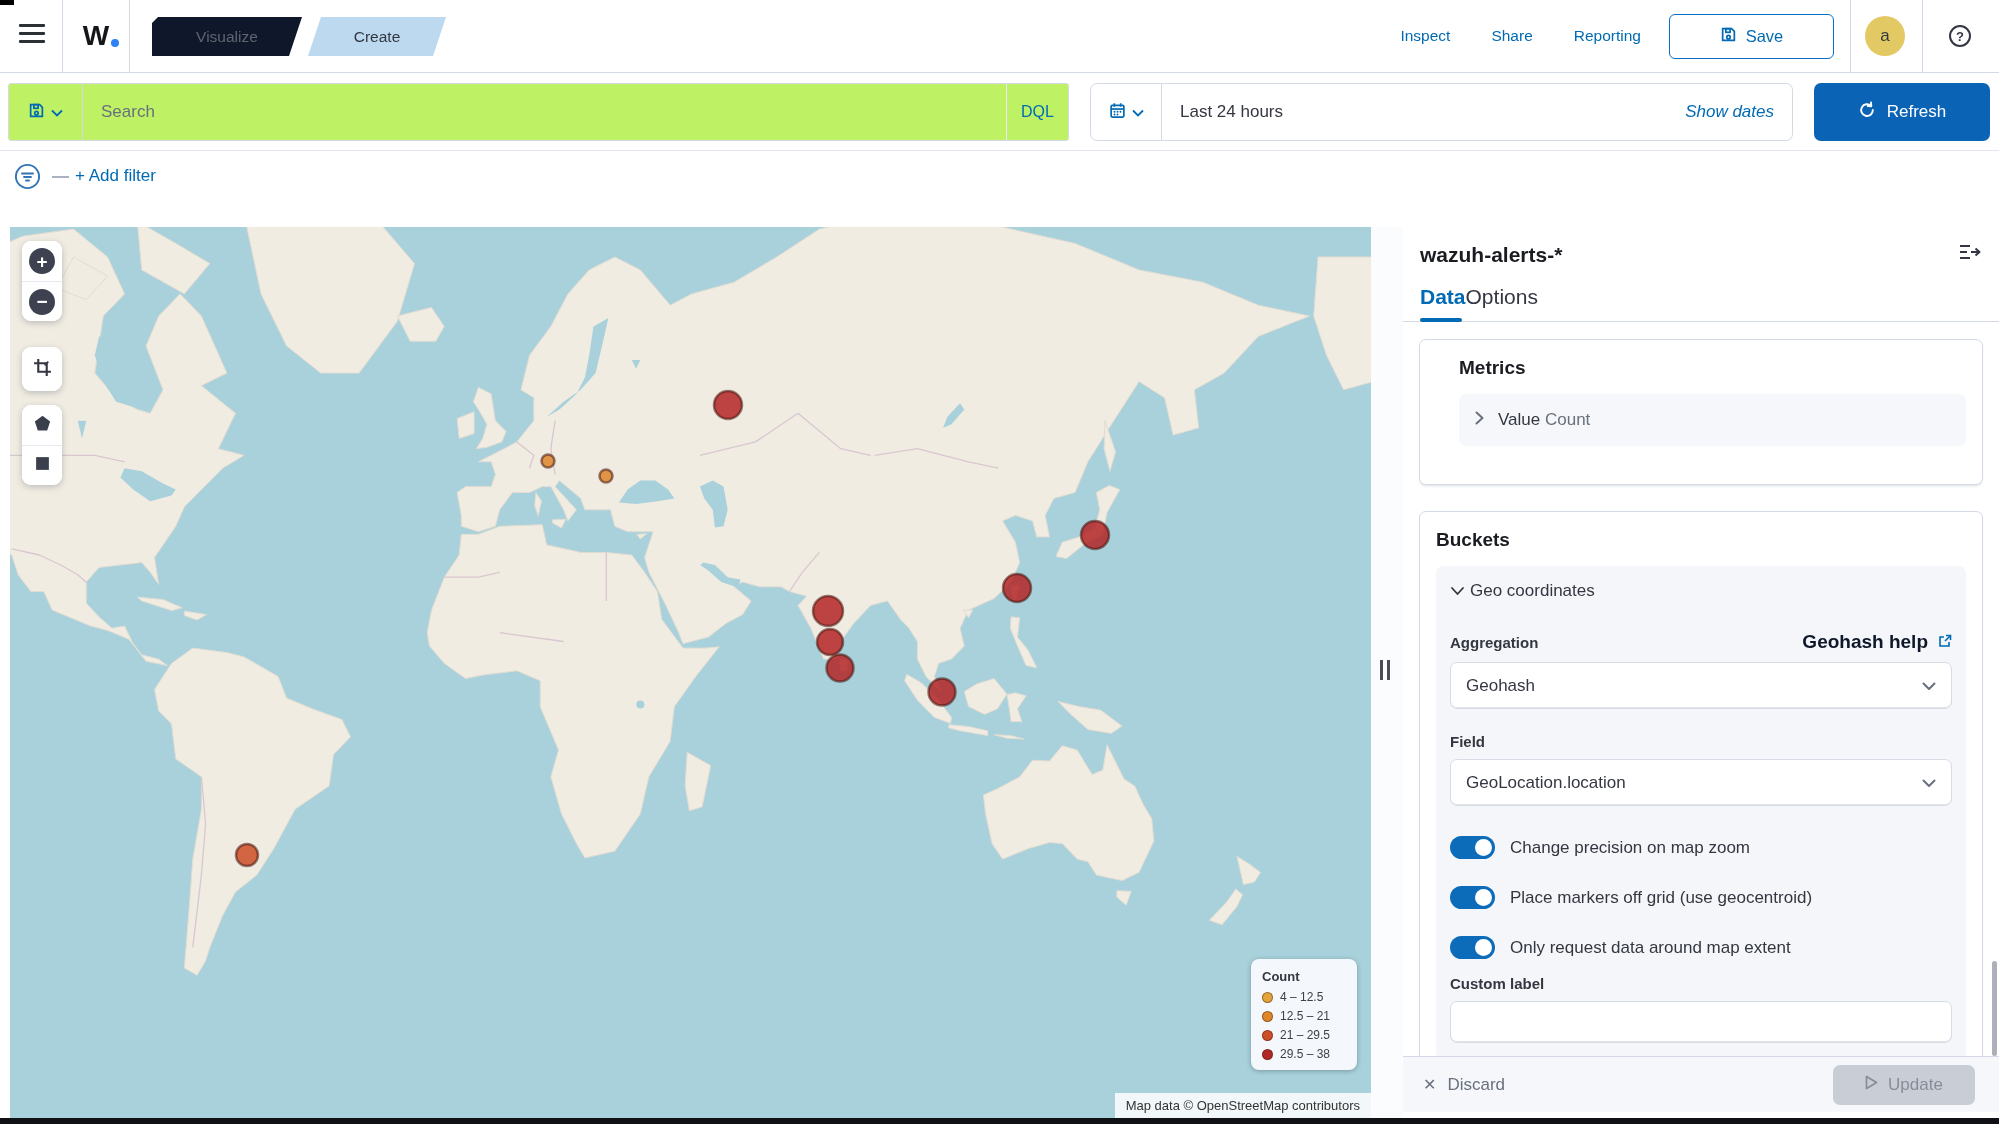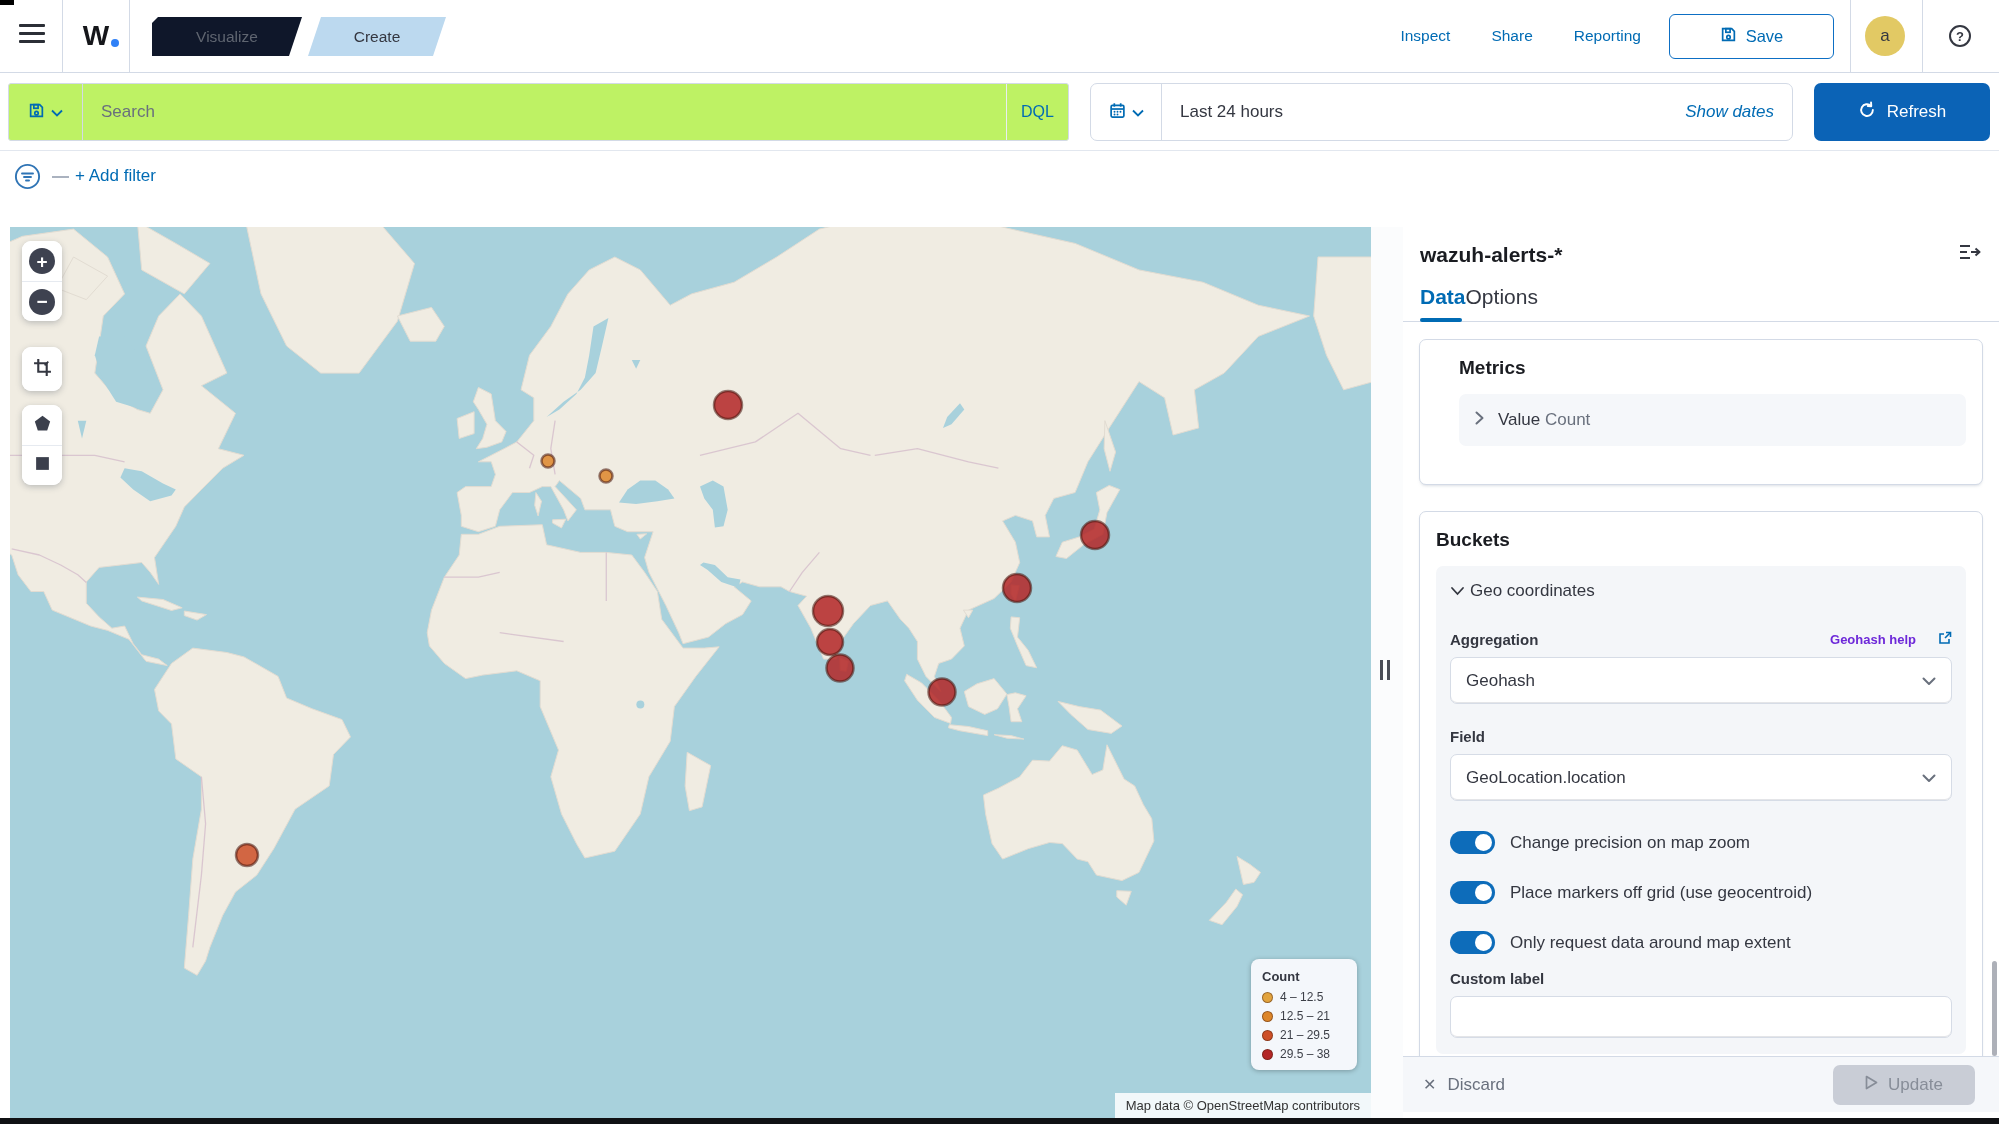--- a/index.html
+++ b/index.html
@@ -100,21 +100,21 @@
   .metric-row { margin-top:15px; background:#f5f7fa; border-radius:7px; height:52px; display:flex; align-items:center;
                 padding:0 15px; gap:13px; font-size:17px; cursor:pointer; }
   .metric-row .val { color:#343741; }
   .metric-row .agg { color:#69707d; }
 
   .buckets-card { top:284px; height:566px; }
   .bucket-inner { margin-top:15px; background:#f4f6f9; border-radius:7px; padding:15px 14px 16px; }
   .geo-row { display:flex; align-items:center; gap:5px; font-size:17px; color:#343741; cursor:pointer; }
   .agg-row { margin-top:30px; display:flex; align-items:center; justify-content:space-between; }
   .field-label { font-size:15px; font-weight:bold; color:#343741; }
-  .help-link { color:#6d28d9; font-size:13px; font-weight:bold; display:flex; align-items:center; gap:22px; cursor:pointer; }
+  .help-link { color:#0f172a; font-size:19px; font-weight:bold; display:flex; align-items:center; gap:10px; cursor:pointer; }
   .select { margin-top:9px; height:47px; background:#fff; border:1px solid #d6dce6; border-radius:7px;
             display:flex; align-items:center; justify-content:space-between; padding:0 15px; font-size:17px; color:#343741;
             box-shadow:inset 0 -1px 0 rgba(105,112,125,.18); cursor:pointer; }
   .mt22 { margin-top:24px; }
   .toggles { margin-top:30px; }
   .toggle-row { display:flex; align-items:center; gap:15px; margin-bottom:27px; }
   .toggle-row:last-child { margin-bottom:0; }
   .switch { width:45px; height:23px; border-radius:12px; background:#0d6cba; position:relative; flex:none; cursor:pointer; }
   .switch .knob { position:absolute; right:3px; top:3px; width:17px; height:17px; border-radius:50%; background:#fff; }
   .toggle-label { font-size:17px; color:#343741; }

